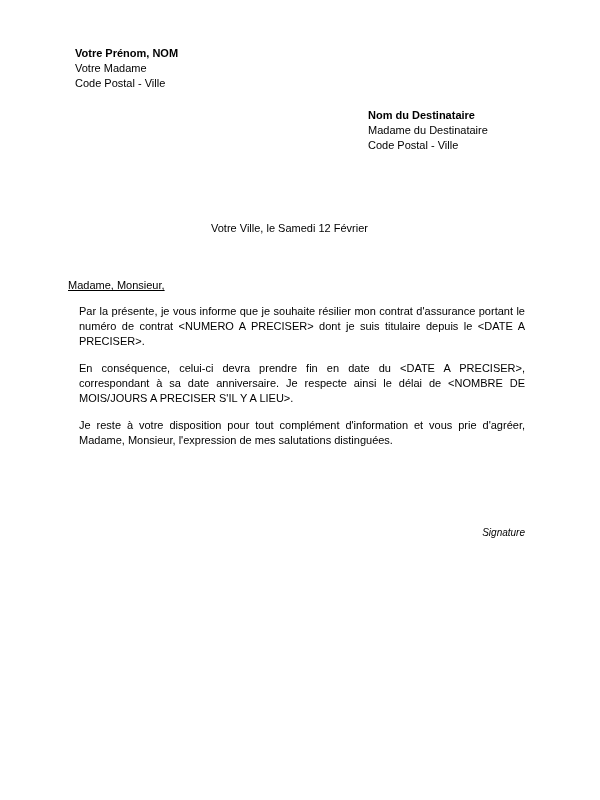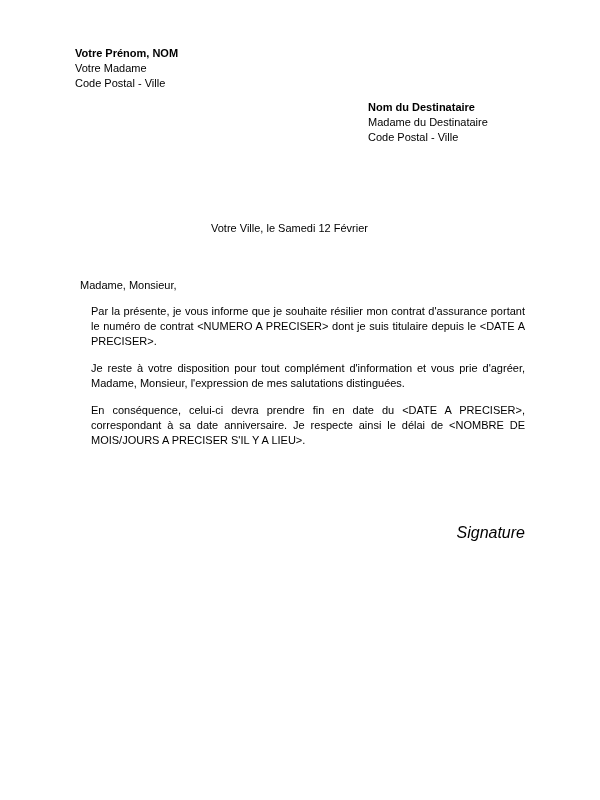--- a/index.html
+++ b/index.html
@@ -19,52 +19,53 @@
     overflow: hidden;
   }
   .sender-block {
     position: absolute;
     left: 75px;
     top: 46px;
   }
   .recipient-block {
     position: absolute;
     left: 368px;
-    top: 100px;
+    top: 108px;
   }
   .addr-name {
     font-weight: bold;
   }
   .date-line {
     position: absolute;
     left: 211px;
     top: 221px;
     white-space: nowrap;
   }
   .salutation {
     position: absolute;
-    left: 80px;
+    left: 68px;
     top: 278px;
+    text-decoration: underline;
   }
   .letter-body {
     position: absolute;
     left: 75px;
     top: 304px;
     width: 450px;
   }
   .letter-body p {
-    margin: 0 0 12px 16px;
+    margin: 0 0 12px 4px;
     text-align: justify;
   }
   .signature {
     position: absolute;
     right: 75px;
     top: 523px;
     font-style: italic;
-    font-size: 16px;
+    font-size: 10px;
     line-height: 20px;
     margin-left: 45px;
   }
 </style>
 </head>
 <body>
 
 <div class="page">
 
   <div class="sender-block">
@@ -78,19 +79,19 @@
     <div>Madame du Destinataire</div>
     <div>Code Postal - Ville</div>
   </div>
 
   <div class="date-line">Votre Ville, le Samedi 12 Février</div>
 
   <div class="salutation">Madame, Monsieur,</div>
 
   <div class="letter-body">
     <p>Par la présente, je vous informe que je souhaite résilier mon contrat d'assurance portant le numéro de contrat &lt;NUMERO A PRECISER&gt; dont je suis titulaire depuis le &lt;DATE A PRECISER&gt;.</p>
+    <p>En conséquence, celui-ci devra prendre fin en date du &lt;DATE A PRECISER&gt;, correspondant à sa date anniversaire. Je respecte ainsi le délai de &lt;NOMBRE DE MOIS/JOURS A PRECISER S'IL Y A LIEU&gt;.</p>
     <p>Je reste à votre disposition pour tout complément d'information et vous prie d'agréer, Madame, Monsieur, l'expression de mes salutations distinguées.</p>
-    <p>En conséquence, celui-ci devra prendre fin en date du &lt;DATE A PRECISER&gt;, correspondant à sa date anniversaire. Je respecte ainsi le délai de &lt;NOMBRE DE MOIS/JOURS A PRECISER S'IL Y A LIEU&gt;.</p>
   </div>
 
   <div class="signature">Signature</div>
 
 </div>
 
 </body></html>

